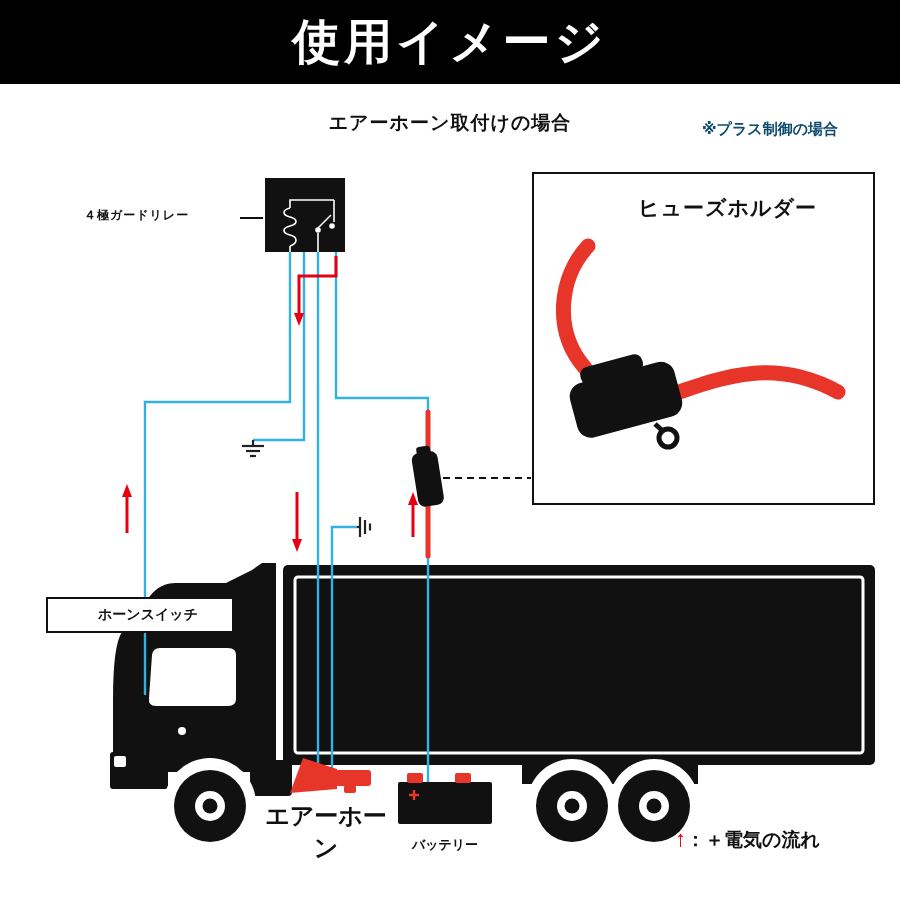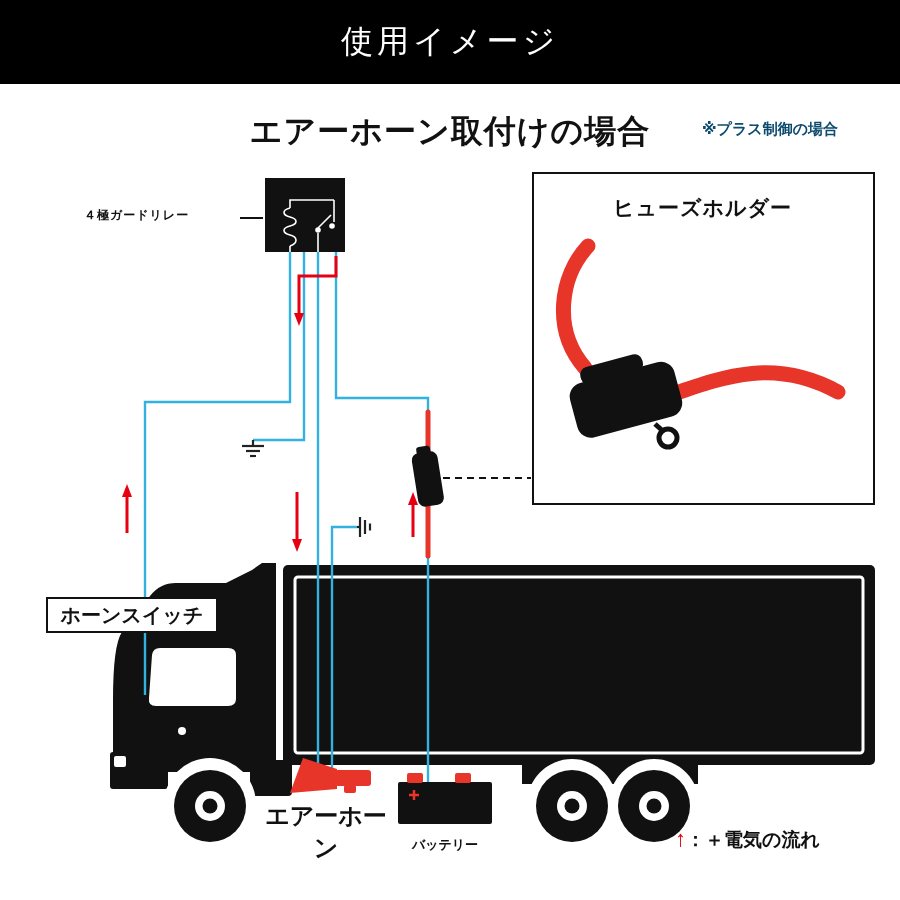--- a/index.html
+++ b/index.html
@@ -1,29 +1,29 @@
 <!DOCTYPE html>
 <html><head>
 <meta charset="utf-8">
 <style>
   html,body{margin:0;padding:0;background:#fff;}
   .stage{position:relative;width:900px;height:900px;background:#fff;overflow:hidden;
          font-family:"Liberation Sans","DejaVu Sans",sans-serif;color:#111;}
   .header{position:absolute;top:0;left:0;width:900px;height:84px;background:#000;
           display:flex;align-items:center;justify-content:center;}
-  .header-title{color:#fff;font-size:32px;font-weight:normal;letter-spacing:4px;}
+  .header-title{color:#fff;font-size:48px;font-weight:bold;letter-spacing:4px;}
   .subtitle{position:absolute;top:110px;left:180px;width:540px;text-align:center;
-            font-size:32px;font-weight:bold;letter-spacing:1px;}
+            font-size:19px;font-weight:bold;letter-spacing:1px;}
   .note{position:absolute;top:120px;left:702px;font-size:15px;font-weight:bold;color:#0c4a6e;}
   .art{position:absolute;top:0;left:0;}
   .relay-label{position:absolute;top:207px;left:84px;font-size:12px;font-weight:bold;letter-spacing:1px;}
   .fusebox{position:absolute;top:172px;left:532px;width:339px;height:329px;border:2px solid #111;background:transparent;}
-  .fuse-label{position:absolute;top:194px;left:532px;width:341px;text-align:center;font-size:21px;font-weight:bold;letter-spacing:1px;}
+  .fuse-label{position:absolute;top:194px;left:532px;width:341px;text-align:center;font-size:21px;font-weight:bold;letter-spacing:1px;padding-left:25px;}
   .switchbox{position:absolute;top:597px;left:46px;width:168px;height:32px;border:2px solid #111;background:#fff;
-             display:flex;align-items:center;justify-content:center;font-size:20px;font-weight:bold;}
+             display:flex;align-items:center;justify-content:center;font-size:14px;font-weight:bold;padding-left:16px;}
   .airhorn-label{position:absolute;top:800px;left:258px;width:136px;text-align:center;font-size:24px;font-weight:bold;}
   .battery-label{position:absolute;top:836px;left:390px;width:110px;text-align:center;font-size:13px;font-weight:bold;}
   .legend{position:absolute;top:826px;left:675px;font-size:19px;font-weight:bold;}
   .legend .arrow{color:#e60012;font-size:22px;}
 </style>
 </head>
 <body>
 
 <div class="stage">
 

